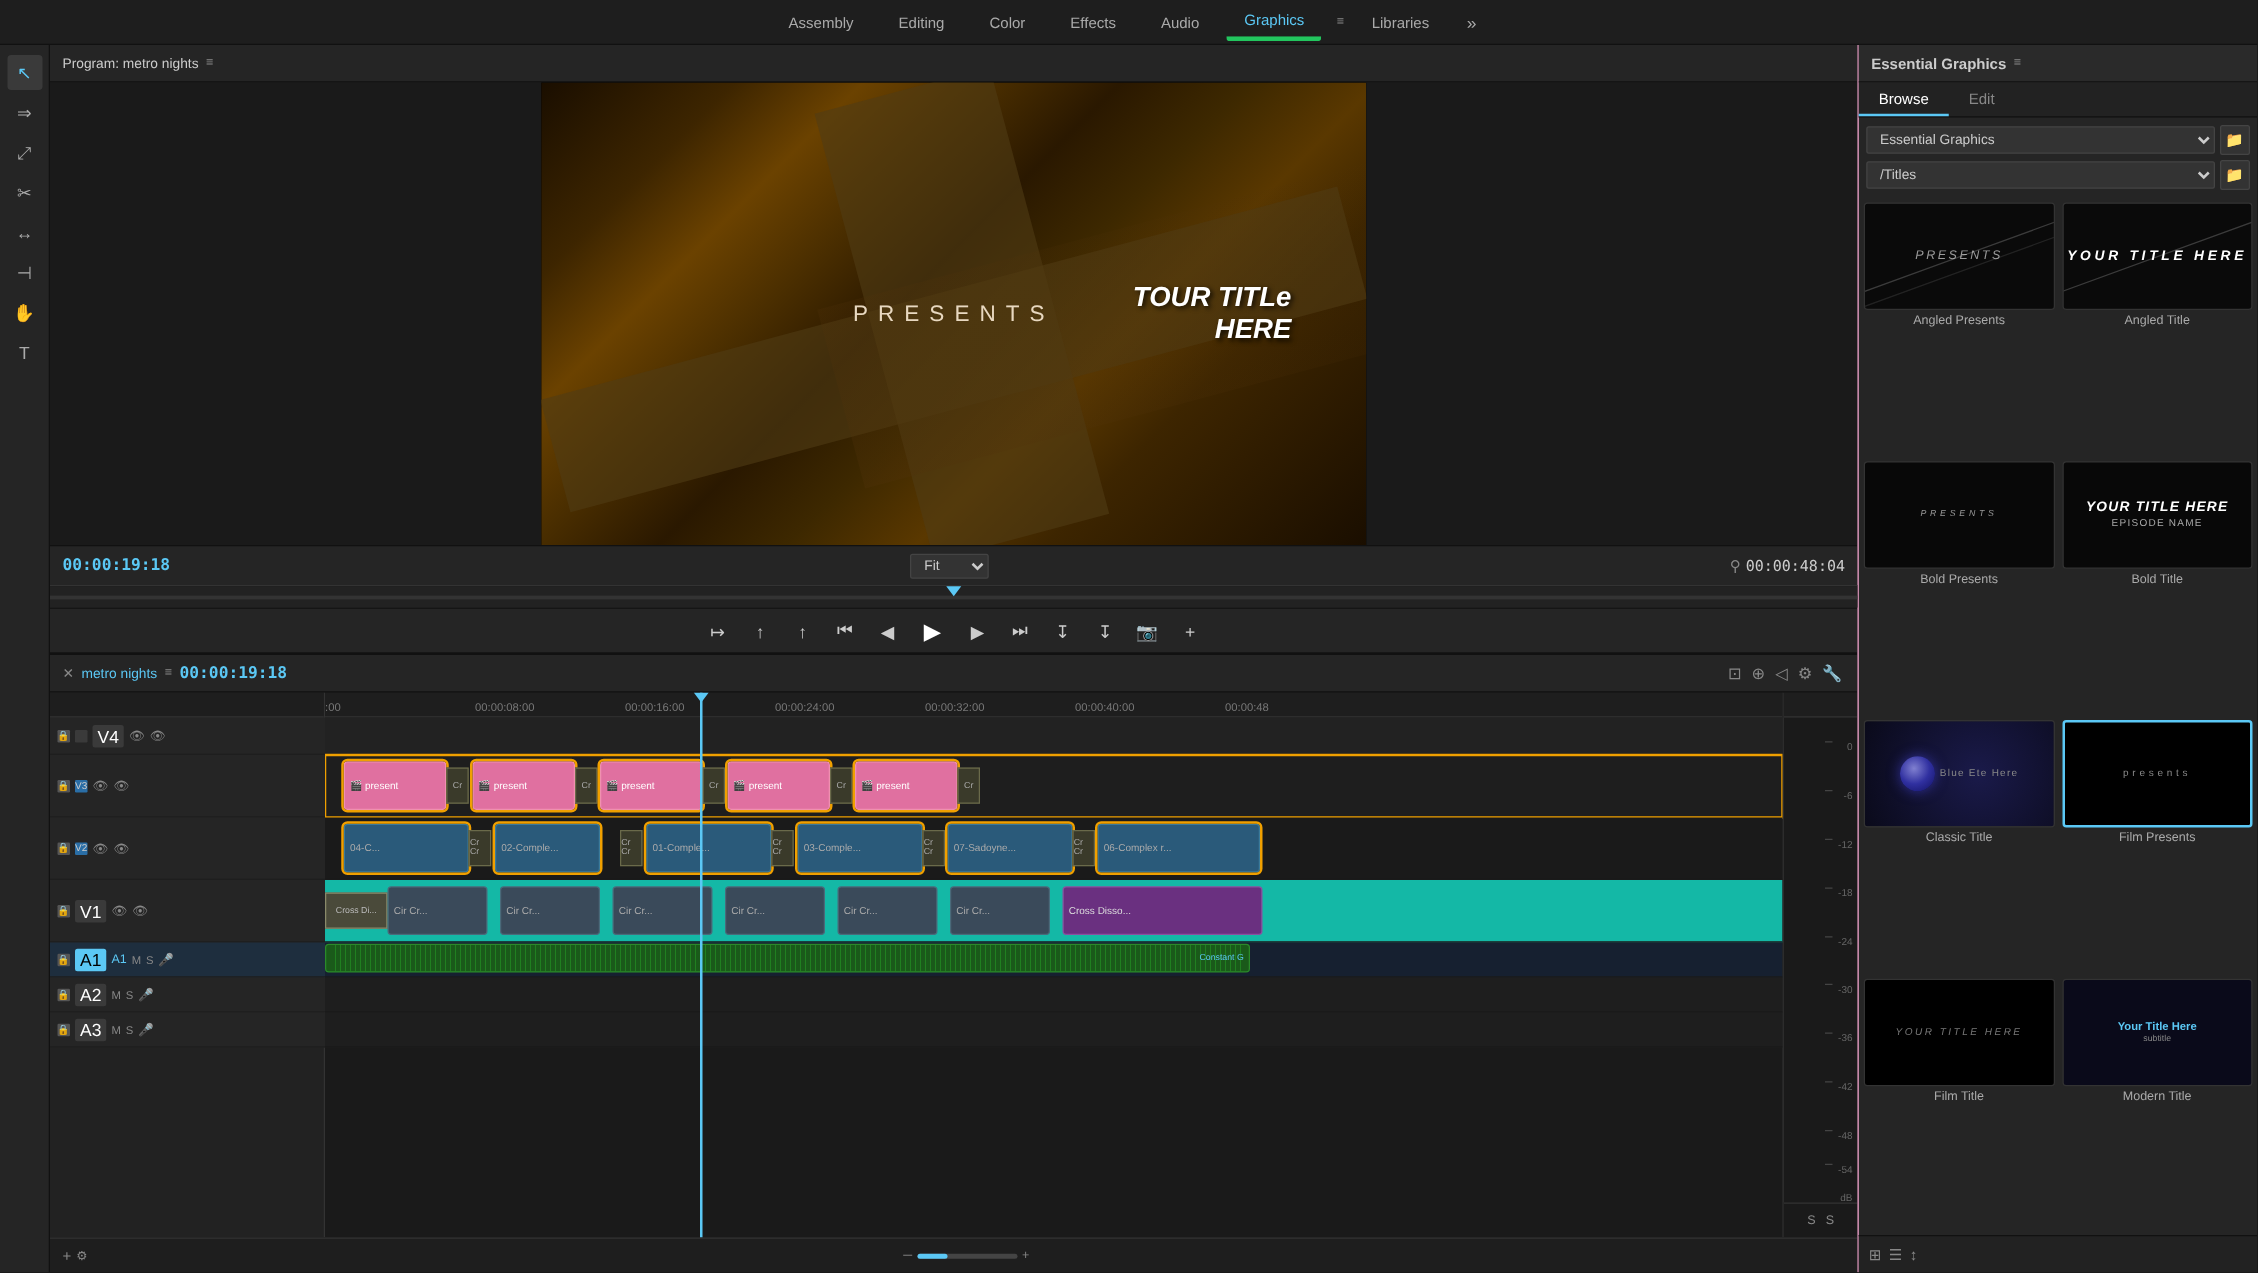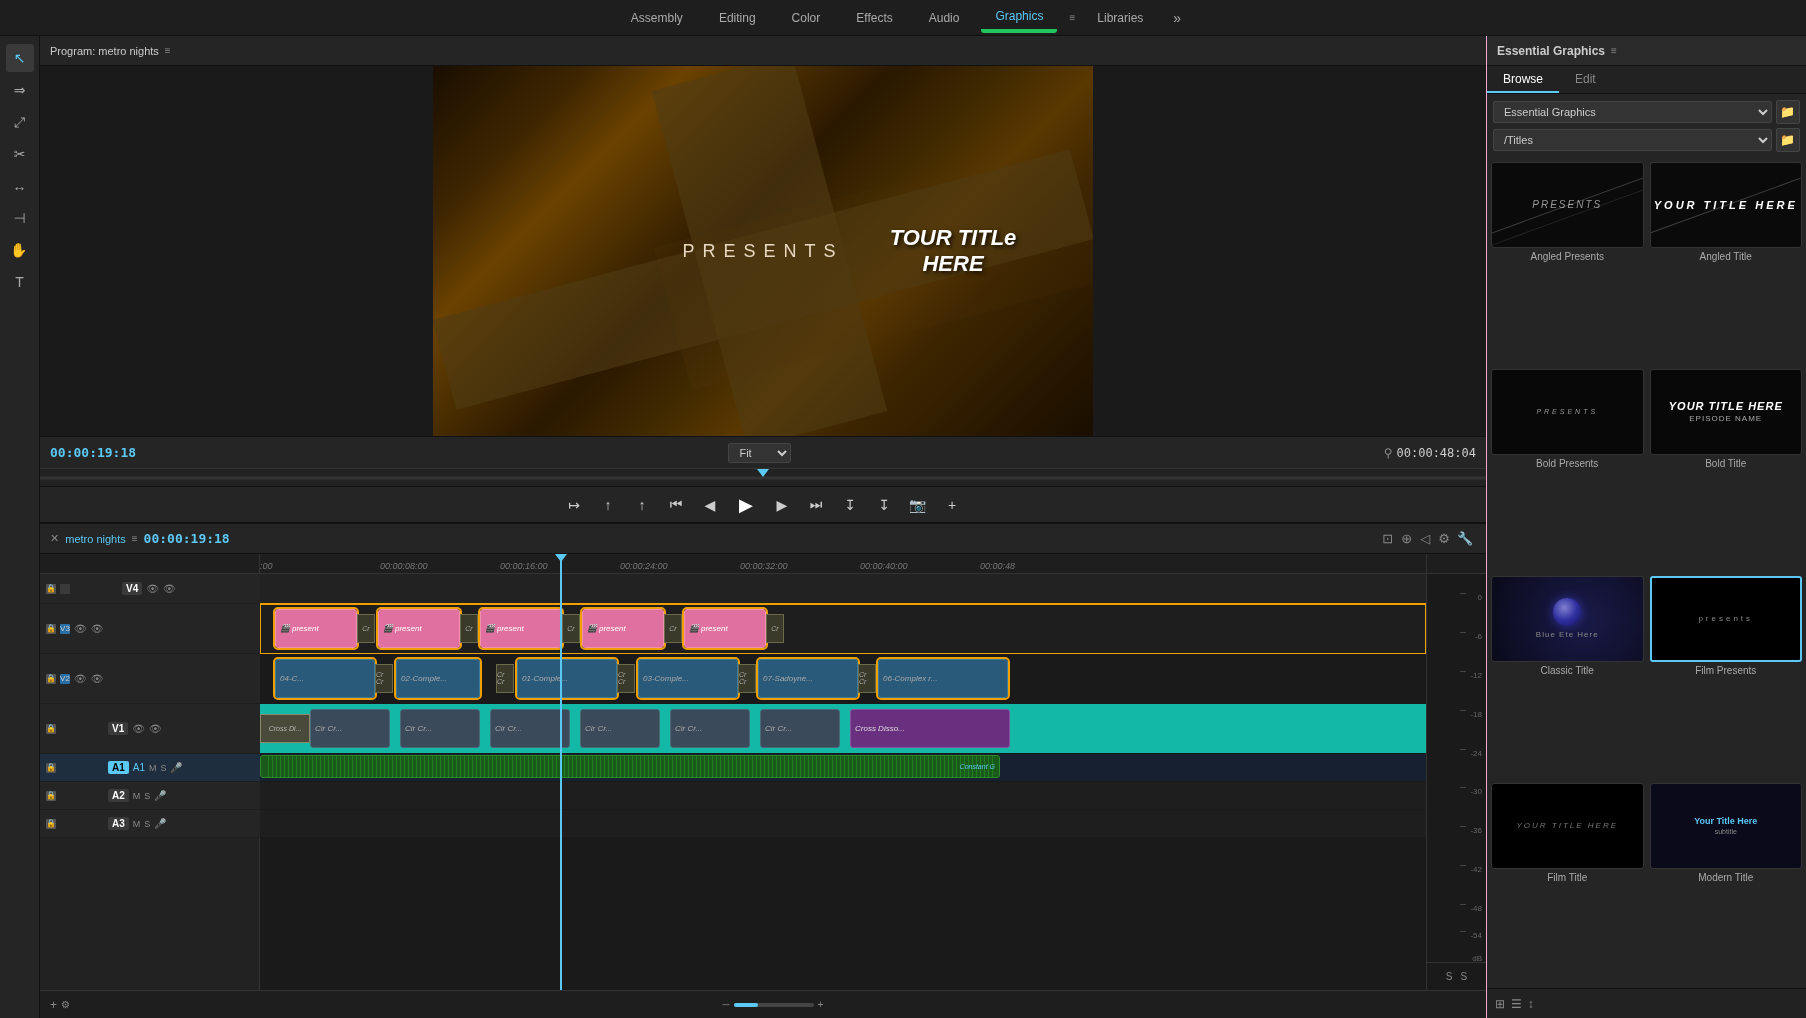--- a/index.html
+++ b/index.html
@@ -295,21 +295,21 @@
       height: 10px;
       background: #555;
       border-radius: 1px;
       cursor: pointer;
       font-size: 8px;
       display: flex;
       align-items: center;
       justify-content: center;
     }
 
-    .v-label { background: #3a3a3a; color: #fff; font-weight: bold; font-size: 10px; padding: 1px 4px; border-radius: 2px; margin-left: 48px; }
+    .v-label { background: #3a3a3a; color: #fff; font-weight: normal; font-size: 14px; padding: 1px 4px; border-radius: 2px; }
     .v2-label { background: #2a6ea6; }
     .v3-label { background: #2a6ea6; }
     .a1-label { background: #5bc8f5; color: #000; }
     .a2-label { background: #3a3a3a; }
     .a3-label { background: #3a3a3a; }
 
     .ruler-row {
       height: 20px;
       background: #1e1e1e;
       display: flex;
@@ -693,21 +693,21 @@
       right: 60px;
       top: 50%;
       transform: translateY(-50%);
       width: 160px;
     }
     .tour-title-text {
       color: #fff;
       font-size: 22px;
       font-weight: bold;
       font-style: italic;
-      text-align: center;
+      text-align: right;
       line-height: 1.2;
       text-shadow: 2px 2px 4px rgba(0,0,0,0.8);
     }
 
     .tracks-container {
       position: relative;
       flex: 1;
       overflow: hidden;
     }
 
@@ -902,21 +902,21 @@
           <div class="track-label-cell" style="height:28px;">
             <span class="track-toggle">🔒</span>
             <span class="v-label a3-label">A3</span>
             <span style="color:#888;font-size:9px;cursor:pointer;">M</span>
             <span style="color:#888;font-size:9px;cursor:pointer;">S</span>
             <span style="color:#888;font-size:10px;cursor:pointer;">🎤</span>
           </div>
         </div>
 
         <div class="tracks-container">
-          <div style="position:relative; height:100%;font-style:italic;">
+          <div style="position:relative; height:100%;">
 
             <div class="ruler-row" style="position:relative;">
               <span class="ruler-label" style="left:0px;">:00</span>
               <span class="ruler-label" style="left:120px;">00:00:08:00</span>
               <span class="ruler-label" style="left:240px;">00:00:16:00</span>
               <span class="ruler-label" style="left:360px;">00:00:24:00</span>
               <span class="ruler-label" style="left:480px;">00:00:32:00</span>
               <span class="ruler-label" style="left:600px;">00:00:40:00</span>
               <span class="ruler-label" style="left:720px;">00:00:48</span>
             </div>
@@ -1134,21 +1134,21 @@
             <span class="graphic-thumb-text bold-style">YOUR TITLE HERE</span>
             <span class="graphic-sub-text">EPISODE NAME</span>
           </div>
         </div>
         <span class="graphic-label">Bold Title</span>
       </div>
 
 
       <div class="graphic-item">
         <div class="graphic-thumb classic-title-thumb">
-          <div style="display:flex;flex-direction:column;align-items:center;gap:4px;">
+          <div style="display:flex;flex-direction:row;align-items:center;gap:4px;">
             <div class="classic-title-circle"></div>
             <span style="color:#888;font-size:8px;letter-spacing:1px;">Blue Ete Here</span>
           </div>
         </div>
         <span class="graphic-label">Classic Title</span>
       </div>
 
       <div class="graphic-item">
         <div class="graphic-thumb film-thumb-bg selected">
           <span class="film-presents-text">presents</span>

